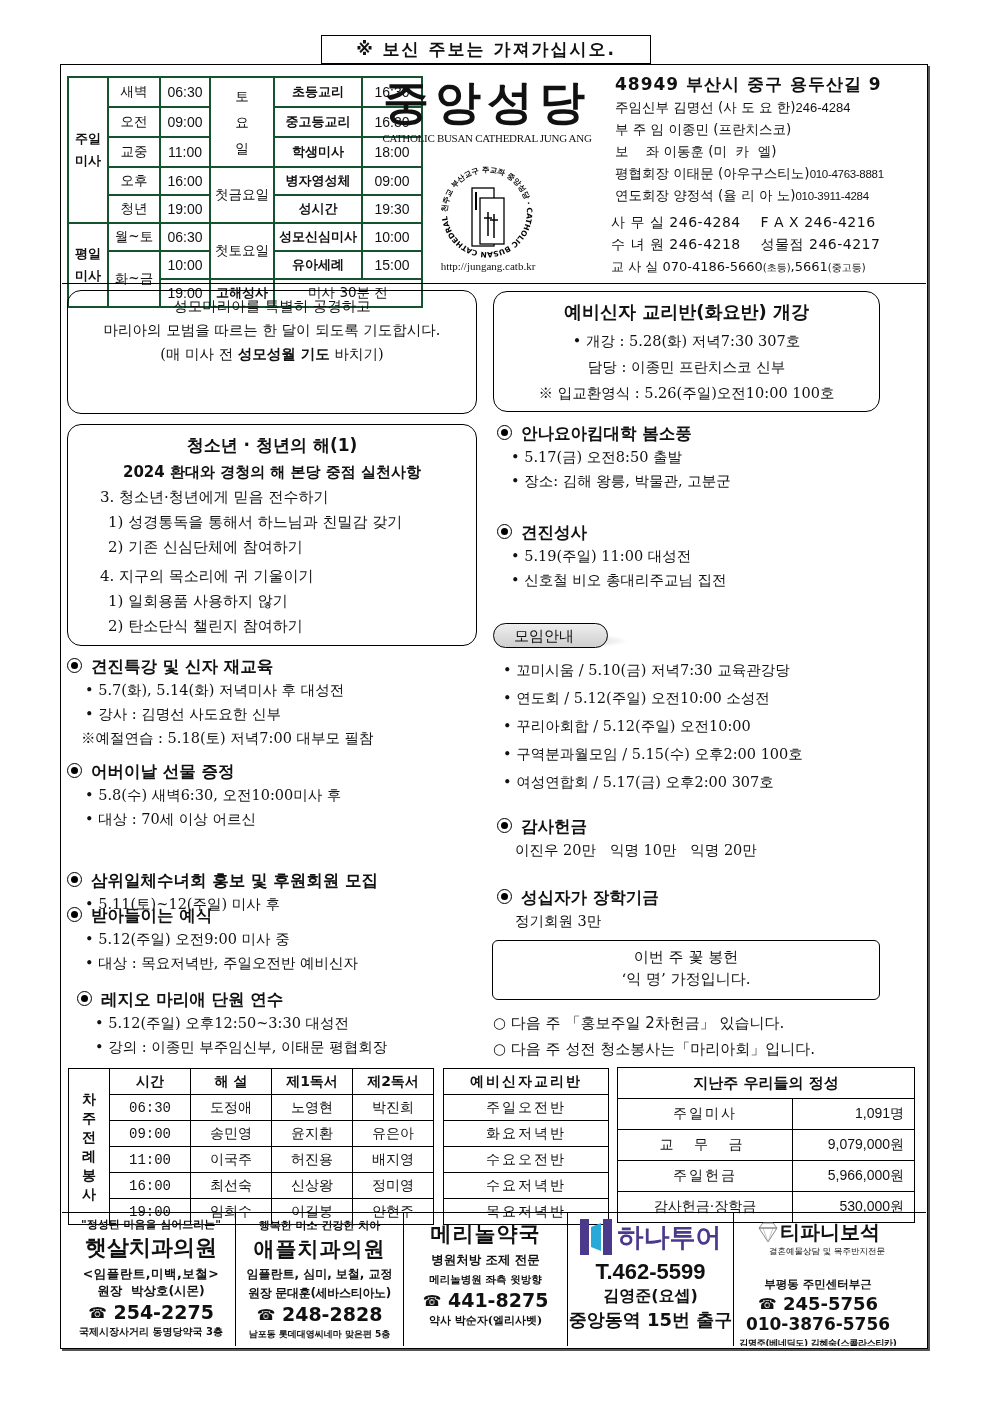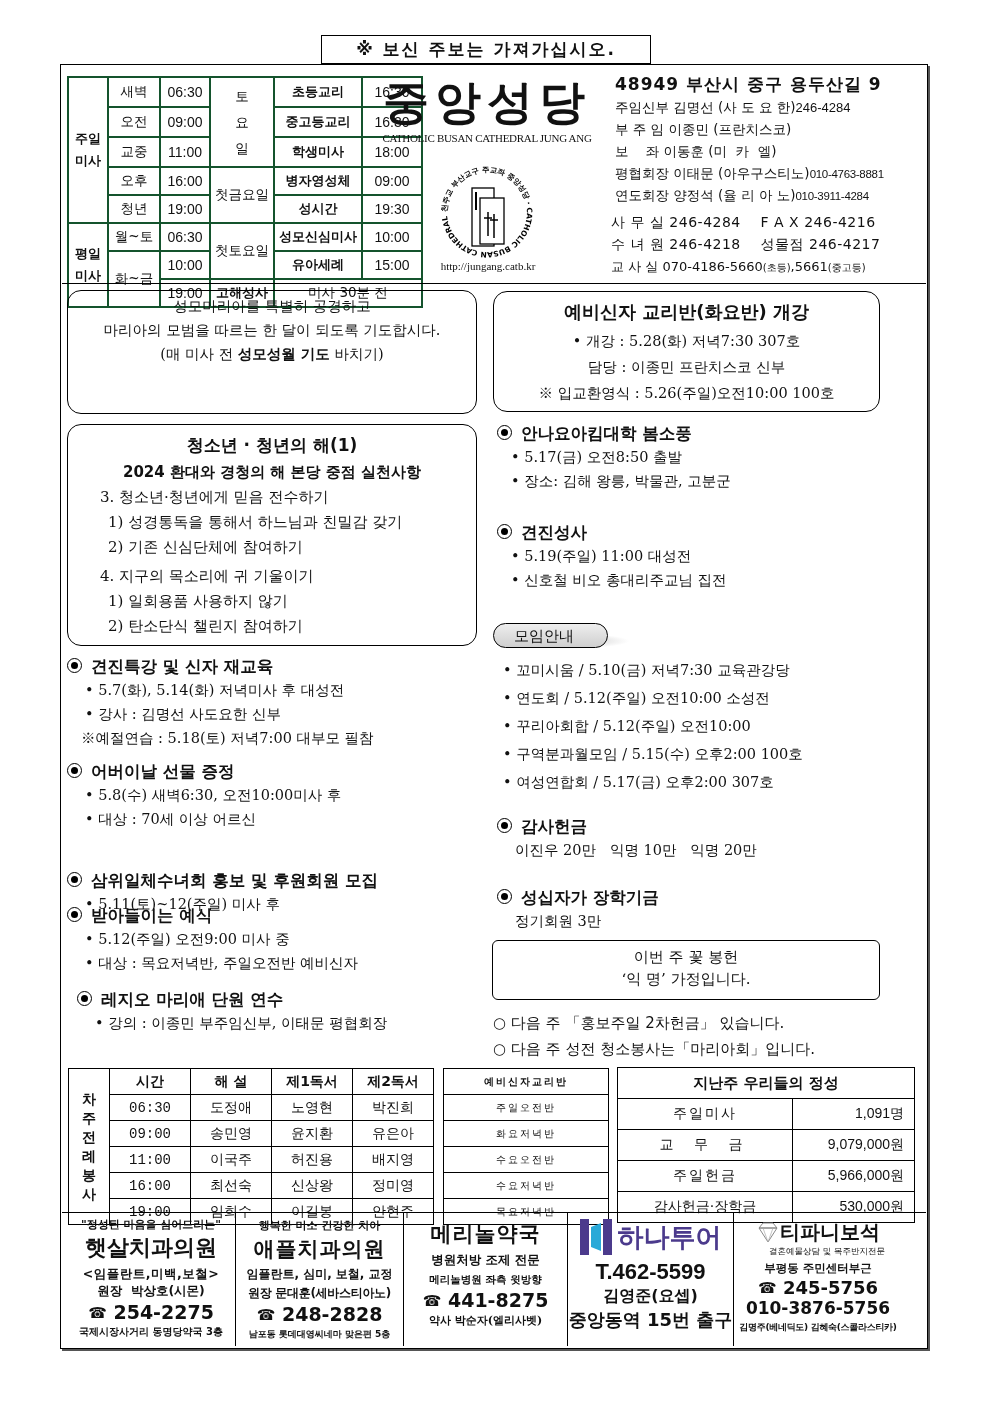--- a/index.html
+++ b/index.html
@@ -51,21 +51,21 @@
   #meeting-pill-shadow { left: 560px; top: 633px; width: 70px; height: 16px; background: radial-gradient(ellipse at left, #bbb, rgba(255,255,255,0) 70%); }
 
   
   #duty-table { left: 68px; top: 1068px; }
   #duty-table td { border: 1px solid #000; font-size: 14px; text-align: center; height: 23px; }
   #duty-table td.head { font-weight: bold; font-size: 14px; }
   #duty-table td.side { font-weight: bold; font-size: 14px; width: 38px; line-height: 19px; }
   #duty-table td.time { font-family: "Liberation Mono", monospace; font-size: 14px; }
 
   #class-table { left: 443px; top: 1068px; }
-  #class-table td { border: 1px solid #000; font-size: 10px; text-align: center; height: 23px; width: 162px; letter-spacing: 2px; }
+  #class-table td { border: 1px solid #000; font-size: 14px; text-align: center; height: 23px; width: 162px; letter-spacing: 2px; }
 
   #offering-table { left: 617px; top: 1067px; }
   #offering-table td { border: 1px solid #000; font-size: 14px; height: 28px; }
   #offering-table td.k { text-align: center; width: 172px; letter-spacing: 2px; }
   #offering-table td.v { text-align: right; width: 110px; padding-right: 10px; font-family: "Liberation Sans", sans-serif; }
   #offering-table td.h { text-align: center; font-weight: bold; font-size: 15px; }
 
   
   #ads-rule { left: 62px; top: 1212px; width: 864px; height: 1px; background: #000; }
   .ad { top: 1213px; height: 133px; border-right: 1px solid #000; box-sizing: border-box; text-align: center; overflow: hidden; }
@@ -209,20 +209,21 @@
   <div class="sec-title"><span class="dot"></span><span>삼위일체수녀회 홍보 및 후원회원 모집</span></div>
   <div class="item serif" style="margin-left:18px">• 5.11(토)~12(주일) 미사 후</div>
 </div>
 <div class="abs" style="left:67px;top:905px;width:420px;">
   <div class="sec-title"><span class="dot"></span><span>받아들이는 예식</span></div>
   <div class="item serif" style="margin-left:18px">• 5.12(주일) 오전9:00 미사 중</div>
   <div class="item serif" style="margin-left:18px">• 대상 : 목요저녁반, 주일오전반 예비신자</div>
 </div>
 <div class="abs" style="left:77px;top:989px;width:420px;">
   <div class="sec-title"><span class="dot"></span><span>레지오 마리애 단원 연수</span></div>
+  <div class="item serif" style="margin-left:18px">• 5.12(주일) 오후12:50~3:30 대성전</div>
   <div class="item serif" style="margin-left:18px">• 강의 : 이종민 부주임신부, 이태문 평협회장</div>
 </div>
 
 <div class="abs" style="left:497px;top:423px;width:400px;">
   <div class="sec-title"><span class="dot"></span><span>안나요아킴대학 봄소풍</span></div>
   <div class="item serif" style="margin-left:14px">• 5.17(금) 오전8:50 출발</div>
   <div class="item serif" style="margin-left:14px">• 장소: 김해 왕릉, 박물관, 고분군</div>
 </div>
 <div class="abs" style="left:497px;top:522px;width:400px;">
   <div class="sec-title"><span class="dot"></span><span>견진성사</span></div>
@@ -392,17 +393,17 @@
   <div style="margin-top:6px;display:flex;align-items:center;justify-content:center;gap:0">
     <svg width="24" height="22" viewBox="0 0 24 22">
       <polygon points="3,6 21,6 12,20" fill="none" stroke="#888" stroke-width="1"></polygon>
       <polygon points="3,6 7,1 17,1 21,6" fill="none" stroke="#888" stroke-width="1"></polygon>
       <line x1="7" y1="6" x2="12" y2="20" stroke="#aaa" stroke-width="0.7"></line>
       <line x1="17" y1="6" x2="12" y2="20" stroke="#aaa" stroke-width="0.7"></line>
     </svg>
     <span style="font-size:20px;font-weight:bold">티파니보석</span>
   </div>
   <div style="font-size:8.5px;margin-top:0px;margin-left:18px">결혼예물상담 및 목주반지전문</div>
-  <div style="font-size:11.5px;font-weight:bold;margin-top:3px">부평동 주민센터부근</div>
+  <div style="font-size:11.5px;font-weight:bold;margin-top:19px">부평동 주민센터부근</div>
   <div style="font-size:18px;font-weight:bold;margin-top:1px"><span class="phone-icon">☎</span> <span>245-5756</span></div>
   <div style="font-size:17px;font-weight:bold;margin-top:0px">010-3876-5756</div>
   <div style="font-size:9px;font-weight:bold;margin-top:3px;letter-spacing:-0.3px">김명주(베네딕도) 김혜숙(스콜라스티카)</div>
 </div>
 
 </body></html>

